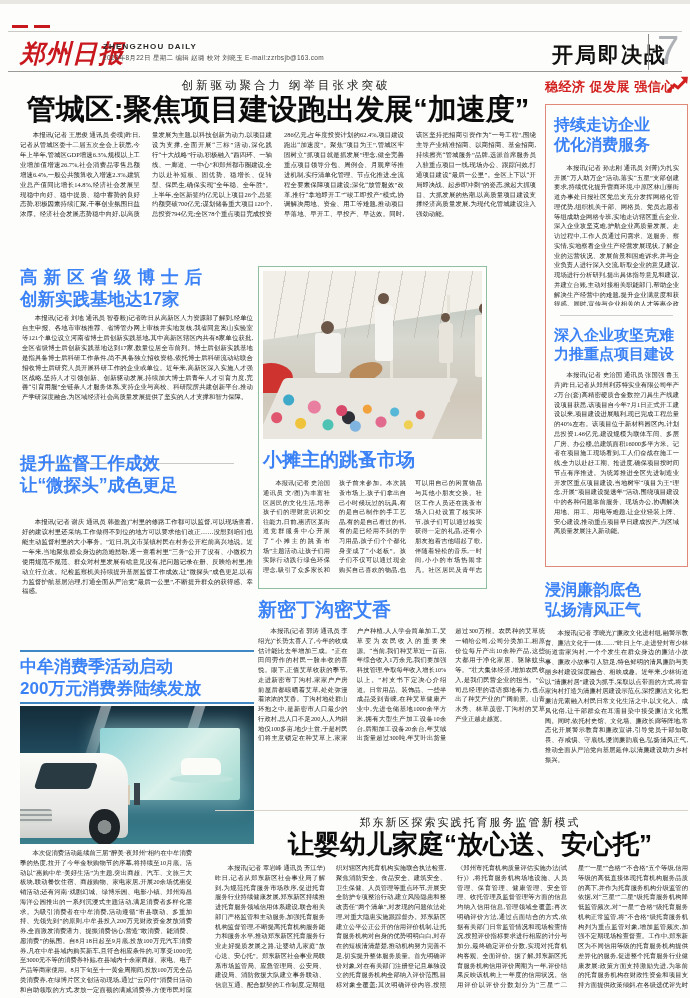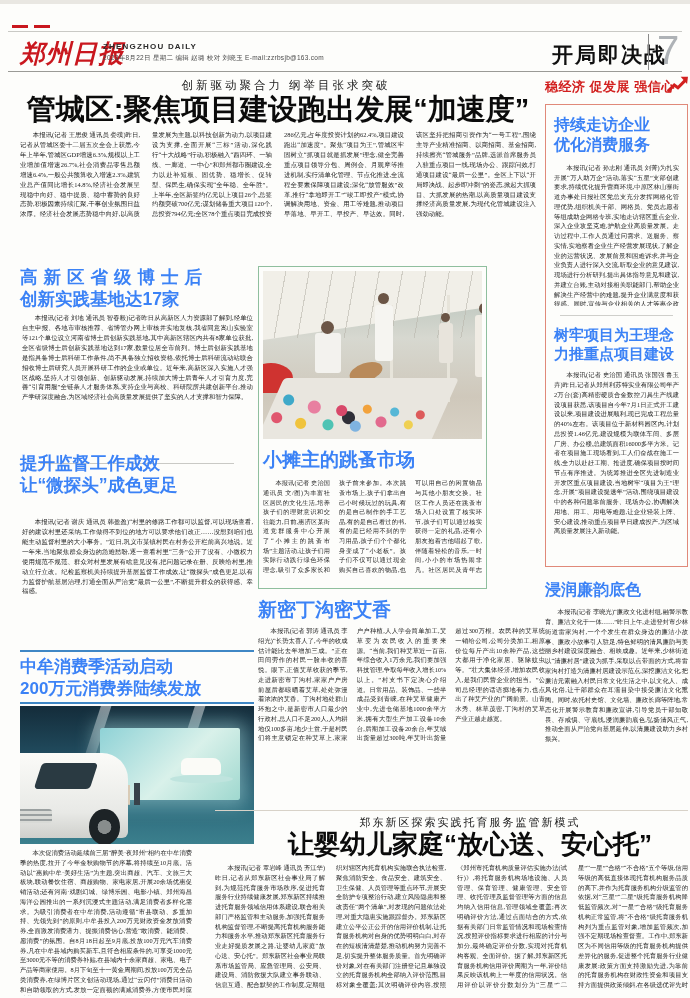--- a/index.html
+++ b/index.html
@@ -136,30 +136,31 @@
     <article>
       <div class="h-center rb-h">
         <span style="display:block;">持续走访企业</span>
         <span style="display:block;">优化消费服务</span>
       </div>
       <div class="bodytext rb-body" style="height:143px;">本报讯(记者 孙志刚 通讯员 刘菁)为扎实开展“万人助万企”活动,落实“五星”支部创建要求,持续优化提升营商环境,中原区林山寨街道办事处日报社区党总支充分发挥网格化管理优势,组织机关干部、网格员、党员志愿者等组成助企网格专班,实地走访辖区重点企业,深入企业攻坚克难,护航企业高质量发展。走访过程中,工作人员通过问需求、送服务、察实情,实地察看企业生产经营发展现状,了解企业的运营状况、发展前景和困难诉求,并与企业负责人进行深入交流,听取企业的意见建议,现场进行分析研判,提出具体指导意见和建议,并建立台账,主动对接相关职能部门,帮助企业解决生产经营中的难题,提升企业满意度和获得感。同时,宣传与企业相关的人才等惠企政策,提高企业对政策的知晓度,指导企业用好、用活、用足政策,让企业真正充分享受政策红利,安心经营、高质量发展。日报社区负责人表示,社区将把党建引领网格化基层治理和各项工作紧密结合,继续发挥助企网格专班作用,主动走访企业,加大服务力度,切实帮助企业协调解决问题,以实实在在的硬举措,努力营造更好、更优的营商环境,助推中原区高质量发展。</div>
     </article>
     <div class="rb-div"></div>
     <article>
       <div class="h-center rb-h" style="font-size:15px;">
-        <span style="display:block;">树牢项目为王理念</span>
+        <span style="display:block;">深入企业攻坚克难</span>
         <span style="display:block;">力推重点项目建设</span>
       </div>
       <div class="bodytext rb-body" style="height:186px;">本报讯(记者 史治国 通讯员 张国强 鲁玉卉)昨日,记者从郑州利苏特实业有限公司年产2万台(套)高精密硬质合金数控刀具生产线建设项目获悉,该项目自今年7月1日正式开工建设以来,项目建设进展顺利,现已完成工程总量的40%左右。该项目位于新材料园区内,计划总投资1.46亿元,建设规模为联体车间、多层厂房、办公楼,总建筑面积16000多平方米。记者在项目施工现场看到,工人们奋战在施工一线,全力以赴赶工期、抢进度,确保项目按时间节点有序推进。为统筹推进全区先进制造业开发区重点项目建设,当地树牢“项目为王”理念,开展“项目建设提速年”活动,围绕项目建设中的各种问题靠前服务、现场办公,协调解决用地、用工、用电等难题,让企业轻装上阵、安心建设,推动重点项目早日建成投产,为区域高质量发展注入新动能。</div>
     </article>
   </aside>
 
   <article class="r3">
     <div class="h-center rb-h">
       <span style="display:block;">浸润廉韵底色</span>
+      <span style="display:block;">弘扬清风正气</span>
     </div>
     <div class="bodytext rb-body r3-body">本报讯(记者 李晓光)“廉政文化进村组,融警示教育、廉洁文化于一体……”昨日上午,走进登封市少林街道雷家沟村,一个个发生在群众身边的廉洁小故事、廉政小故事引人驻足,特色鲜明的清风廉韵与美丽乡村建设深度融合、相映成趣。近年来,少林街道以“清廉村居”建设为抓手,采取以点带面的方式,将雷家沟村打造为清廉村居建设示范点,深挖廉洁文化,把廉洁元素融入村民日常文化生活之中,以文化人、成风化俗,让干部群众在耳濡目染中接受廉洁文化熏陶。同时,依托村史馆、文化墙、廉政长廊等阵地,常态化开展警示教育和廉政宣讲,引导党员干部知敬畏、存戒惧、守底线,浸润廉韵底色,弘扬清风正气,推动全面从严治党向基层延伸,以清廉建设助力乡村振兴。</div>
   </article>
 
   <article>
     <div class="h-center leftcol-h a1-head">
       <span style="display:block;letter-spacing:6px;">高新区省级博士后</span>
       <span style="display:block;">创新实践基地达17家</span>
     </div>
     <div class="bodytext a1-body">本报讯(记者 刘地 通讯员 智春毅)记者昨日从高新区人力资源部了解到,经单位自主申报、各地市审核推荐、省博管办网上审核并实地复核,我省同意嵩山实验室等121个单位设立河南省博士后创新实践基地,其中高新区辖区内共有8家单位获批,全区省级博士后创新实践基地达到17家,数量位居全市前列。博士后创新实践基地是指具备博士后科研工作条件,尚不具备独立招收资格,依托博士后科研流动站联合招收博士后研究人员开展科研工作的企业或单位。近年来,高新区深入实施人才强区战略,坚持人才引领创新、创新驱动发展,持续加大博士后青年人才引育力度,完善“引育用服”全链条人才服务体系,支持企业与高校、科研院所共建创新平台,推动产学研深度融合,为区域经济社会高质量发展提供了坚实的人才支撑和智力保障。</div>

